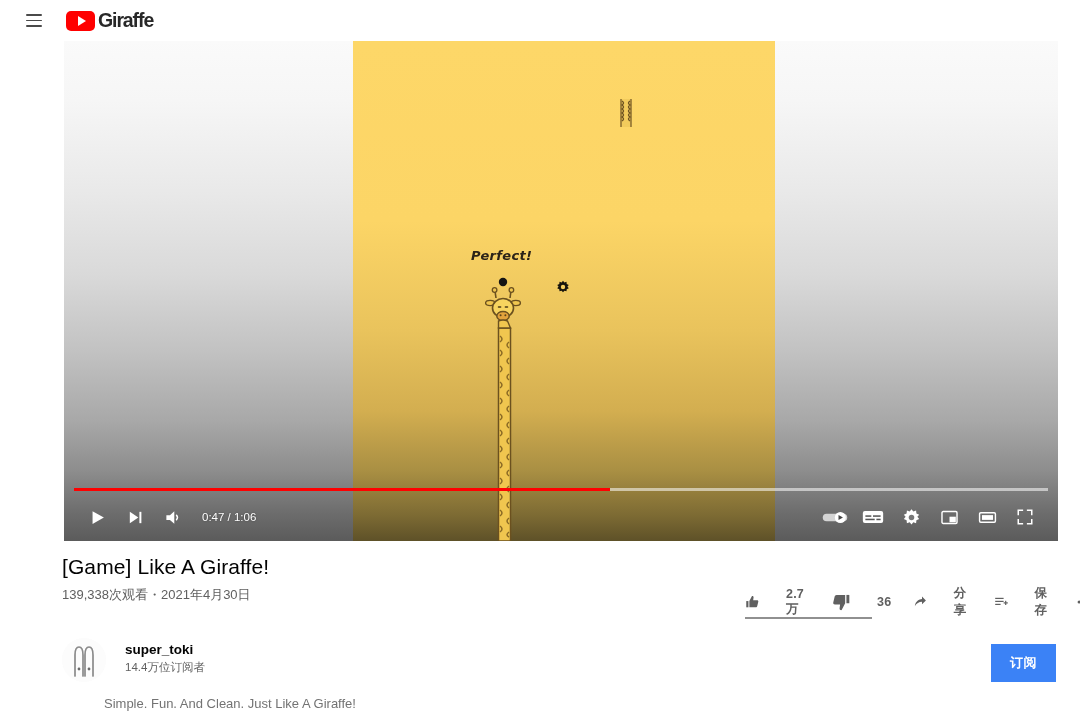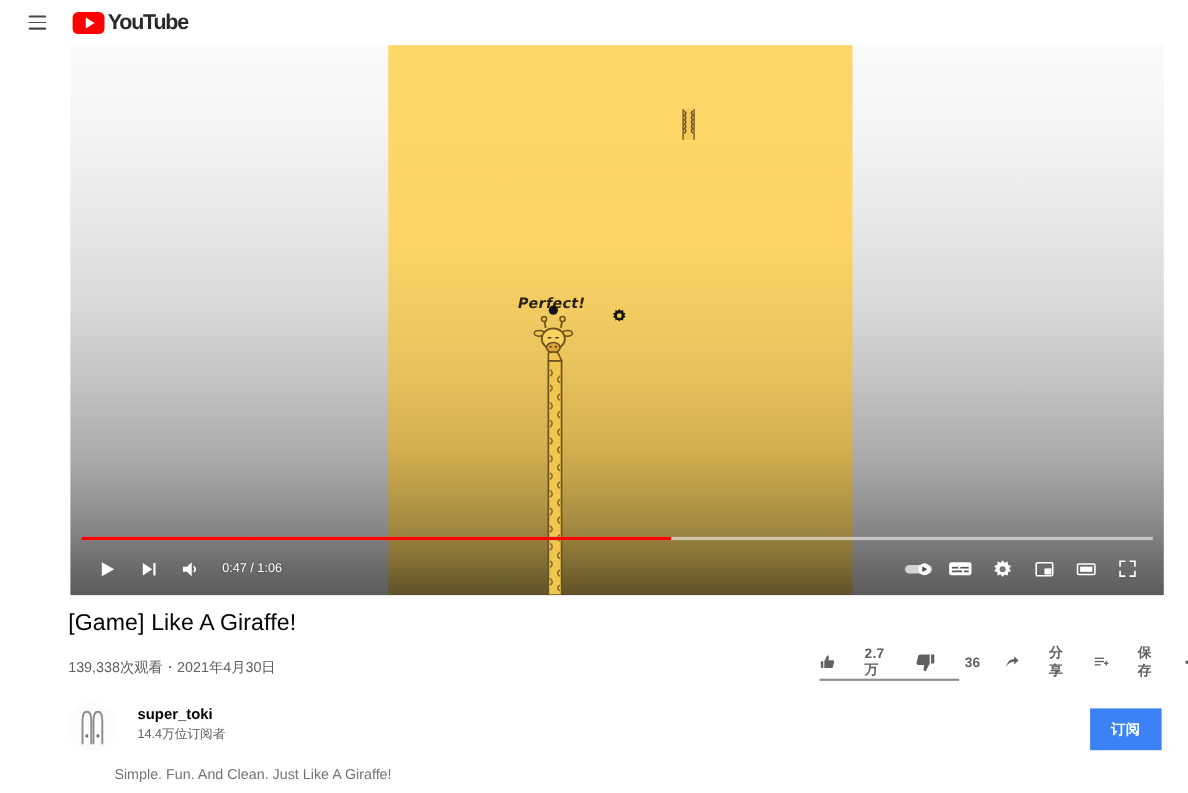--- a/index.html
+++ b/index.html
@@ -85,21 +85,21 @@
   }
   
   .game-field {
     position: absolute; left: 289px; top: 0;
     width: 422px; height: 500px;
     background: linear-gradient(to bottom,
       #fdd768 0%, #fcd566 36%, #e9c35c 58%,
       #d3ae50 74%, #a98f43 86%, #7c6a33 95%, #5e5128 100%);
   }
   .perfect-text {
-    position: absolute; left: 118px; top: 228px;
+    position: absolute; left: 118px; top: 207px;
     font-family: "DejaVu Sans", sans-serif;
     font-size: 13px; font-weight: bold; font-style: italic;
     color: #2b2318; letter-spacing: 0.3px;
     white-space: nowrap;
   }
   .gear-deco {
     position: absolute; left: 203px; top: 239px;
     width: 14px; height: 14px;
   }
   .top-glyph {
@@ -148,21 +148,21 @@
 
   
   .meta {
     position: absolute; left: 62px; top: 556px; width: 1000px;
   }
   .vid-title {
     font-size: 21px; color: #030303; font-weight: 400;
     line-height: 22px; letter-spacing: 0.1px;
   }
   .vid-sub {
-    font-size: 13px; color: #606060; margin-top: 20px;
+    font-size: 13px; color: #606060; margin-top: 8px;
   }
 
   .actions {
     position: absolute; left: 745px; top: 585px;
     display: flex; align-items: center; height: 34px;
   }
   .act {
     display: flex; align-items: center; cursor: pointer;
     margin-right: 22px; color: #606060;
     font-size: 12.5px; font-weight: bold; letter-spacing: .2px; gap: 20px;
@@ -212,21 +212,21 @@
   <div class="mh-left">
     <div class="burger">
       <span></span>
       <span></span>
       <span></span>
     </div>
     <div class="yt-logo">
       <span class="play-badge">
         <span class="tri"></span>
       </span>
-      <span class="wordmark">YouTube</span>
+      <span class="wordmark">Giraffe</span>
     </div>
   </div>
 
 </div>
 
 <div class="player">
 
   <div class="game-field">
 
     <svg class="top-glyph" viewBox="0 0 18 30">

